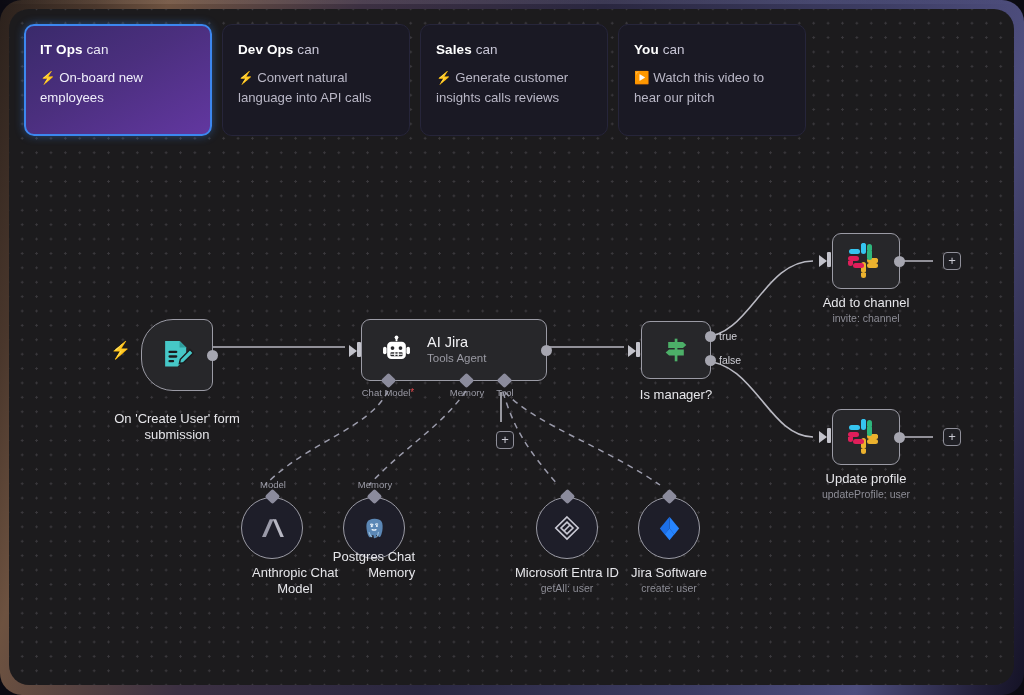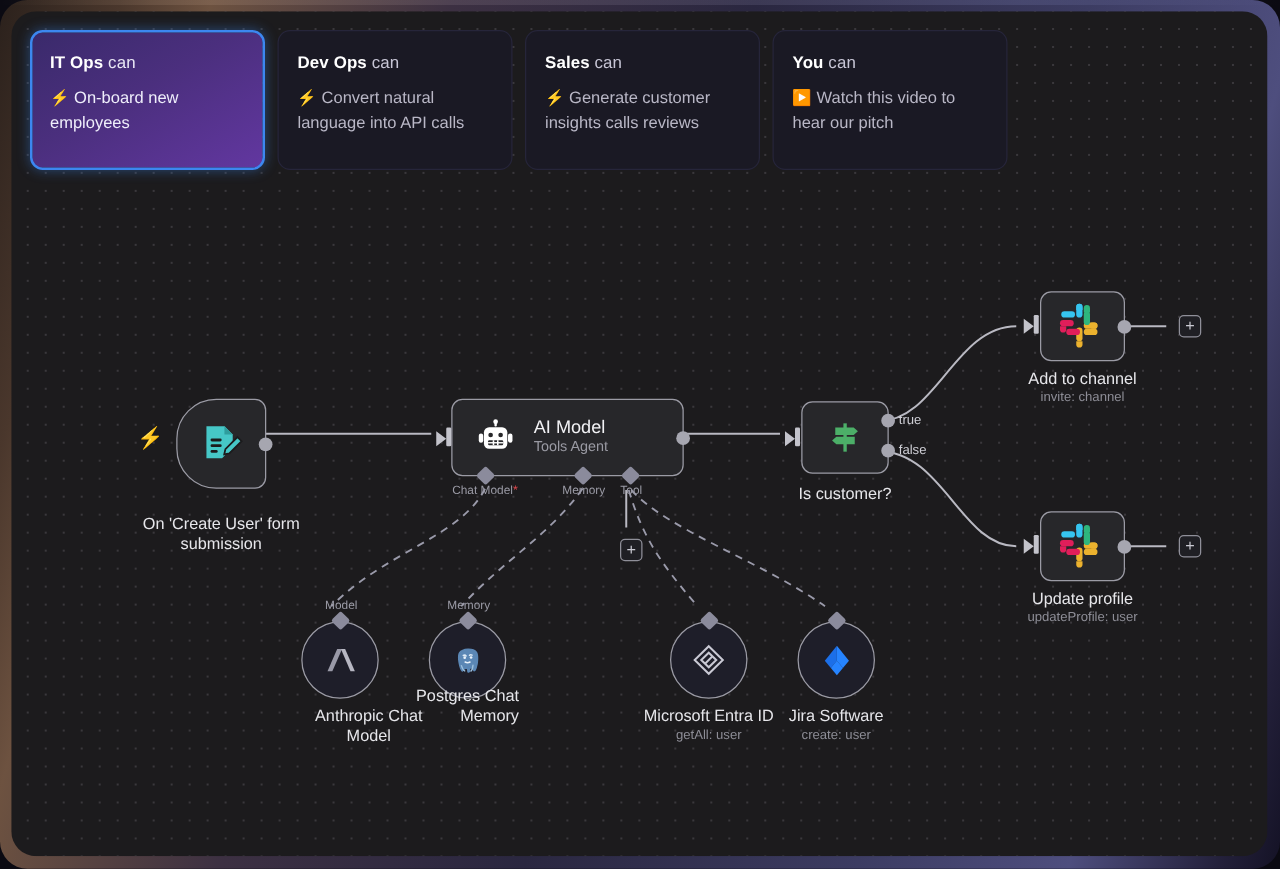--- a/index.html
+++ b/index.html
@@ -286,21 +286,21 @@
             <rect x="2.2" y="9.3" width="2.6" height="5.4" rx="1.3" fill="#fff"></rect>
             <rect x="19.2" y="9.3" width="2.6" height="5.4" rx="1.3" fill="#fff"></rect>
             <circle cx="9.1" cy="10.2" r="1.35" fill="#27272a"></circle>
             <circle cx="14.9" cy="10.2" r="1.35" fill="#27272a"></circle>
             <rect x="7.6" y="13.2" width="8.8" height="2.9" rx=".7" fill="#27272a"></rect>
             <rect x="10.3" y="13.2" width=".9" height="2.9" fill="#fff"></rect>
             <rect x="12.8" y="13.2" width=".9" height="2.9" fill="#fff"></rect>
             <rect x="7.6" y="14.3" width="8.8" height=".8" fill="#fff"></rect>
           </svg>
           <div>
-            <div class="agent-title">AI Model</div>
+            <div class="agent-title">AI Jira</div>
             <div class="agent-sub">Tools Agent</div>
           </div>
         </div>
         <div class="port" style="left:180px; top:26px;"></div>
 
         <div class="diamond" style="left:22px; top:56px;"></div>
         <div class="portlabel" style="left:27px; top:68px;">
           <span>Chat Model</span><span class="req">*</span>
         </div>
 
@@ -320,21 +320,21 @@
           <svg width="34" height="34" viewBox="0 0 24 24">
             <rect x="11.1" y="4" width="1.9" height="16" fill="#4caf68"></rect>
             <path d="M6.5 6.4h10.4l2.4 2.1-2.4 2.1H6.5z" fill="#4caf68"></path>
             <path d="M17.5 11.6H7.1l-2.4 2.1 2.4 2.1h10.4z" fill="#4caf68"></path>
           </svg>
         </div>
         <div class="port" style="left:64px; top:10px;"></div>
         <div class="branchlabel" style="left:78px; top:9px;text-align:center;">true</div>
         <div class="port" style="left:64px; top:34px;"></div>
         <div class="branchlabel" style="left:78px; top:33px;">false</div>
-        <div class="n-label" style="top:66px;">Is customer?</div>
+        <div class="n-label" style="top:66px;">Is manager?</div>
       </div>
 
       <div class="node" style="left:823px; top:224px;">
         <div class="inArrow" style="left:-13px; top:22px;"></div>
         <div class="inBar" style="left:-5px; top:19px;"></div>
         <div class="box" style="width:68px;height:56px;">
           <div class="slack">
             <i style="left:2px;  top:14.5px; width:11px; height:5px;  background:#e01e5a;"></i>
             <i style="left:2px;  top:19.5px; width:5px;  height:5px;  background:#e01e5a; border-radius:0 0 3.4px 3.4px;"></i>
             <i style="left:14.5px;top:21px;  width:5px;  height:11px; background:#ecb22e;"></i>

